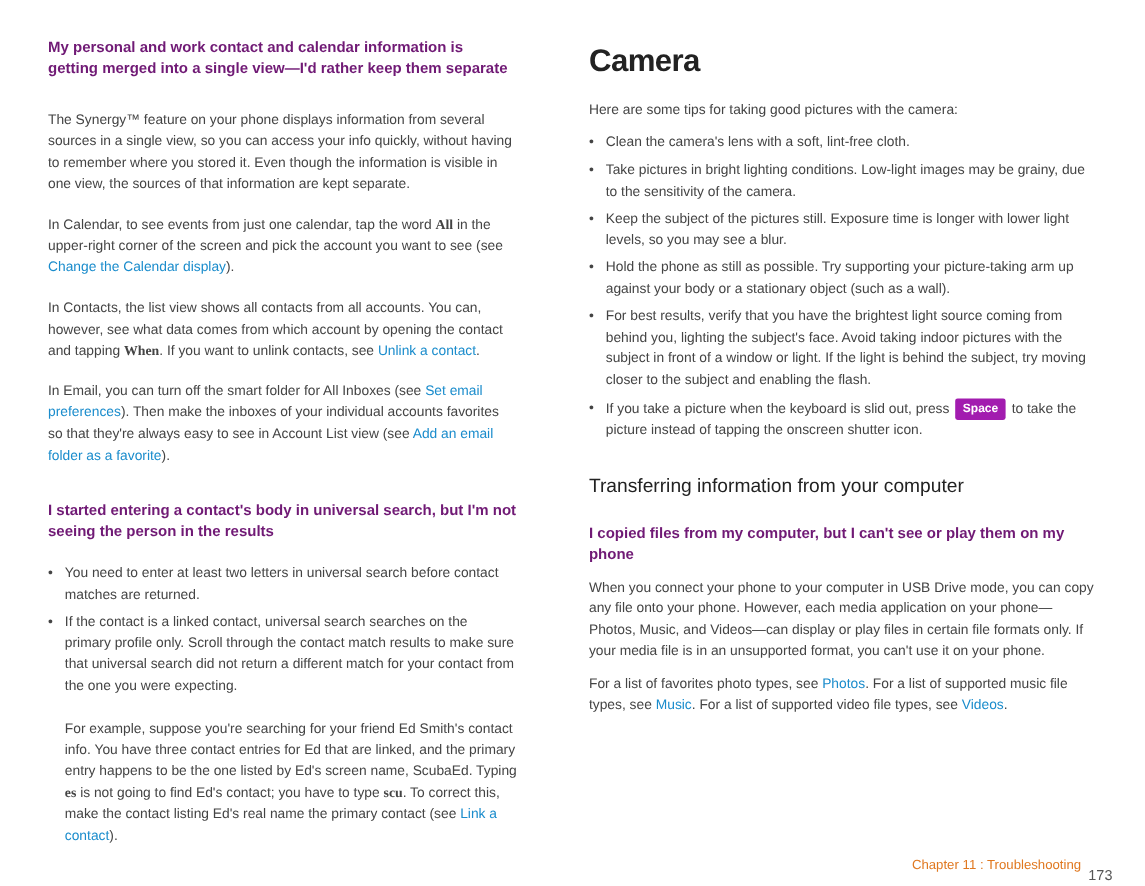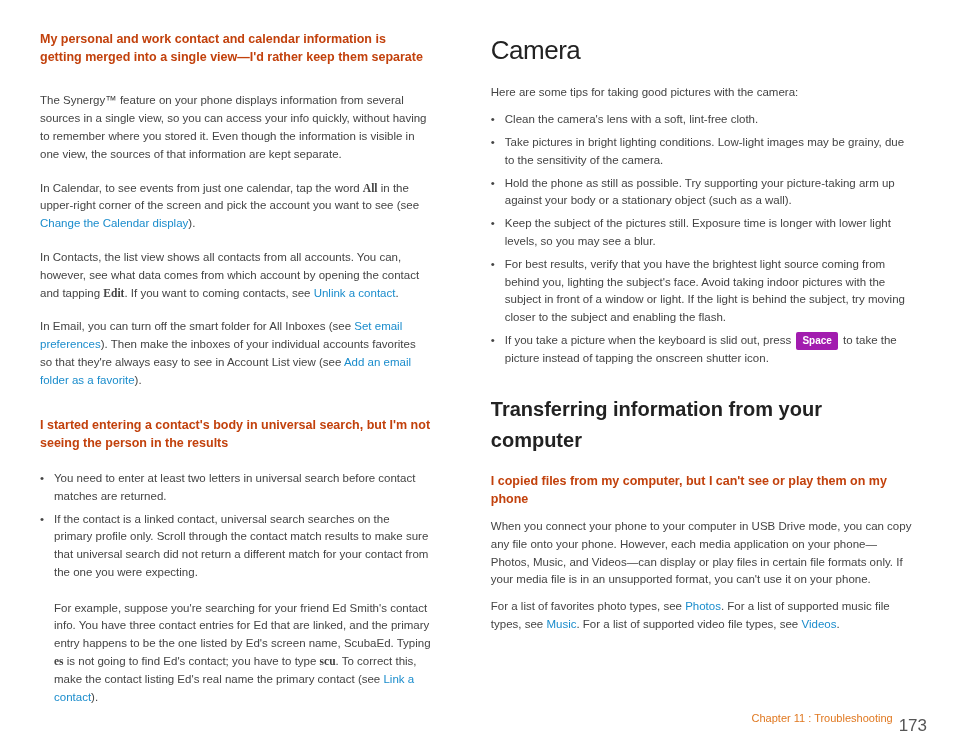--- a/index.html
+++ b/index.html
@@ -29,35 +29,35 @@
       width: 474px;
       padding-left: 30px;
       font-size: 11.5px;
       line-height: 1.55;
       color: #444;
       border-left: none;
     }
     .section-heading-bold {
       font-size: 12.5px;
       font-weight: bold;
-      color: #c2410c;
+      color: #701a75;
       line-height: 1.45;
       margin-bottom: 10px;
     }
     .large-heading {
       font-size: 26px;
-      font-weight: normal;
+      font-weight: bold;
       color: #222;
       margin-bottom: 14px;
       font-family: 'Arial', sans-serif;
       letter-spacing: -0.5px;
     }
     .large-heading-sub {
-      font-size: 20px;
-      font-weight: bold;
+      font-size: 16px;
+      font-weight: normal;
       color: #222;
       margin-bottom: 14px;
       font-family: 'Arial', sans-serif;
     }
     p {
       margin-bottom: 9px;
       font-size: 11.5px;
       line-height: 1.55;
       color: #444;
     }
@@ -105,21 +105,21 @@
       bottom: 20px;
       right: 27px;
       font-size: 11px;
       color: #e07820;
       display: flex;
       align-items: center;
       gap: 6px;
     }
     .footer-page {
       color: #555;
-      font-size: 17px;
+      font-size: 12px;
       margin-top: 16px;
     }
     .section-gap {
       margin-bottom: 18px;
     }
     .section-gap-lg {
       margin-bottom: 26px;
     }
   </style>
 </head>
@@ -138,21 +138,21 @@
     </div>
 
     <div class="section-divider">
       <p>
         <span>In Calendar, to see events from just one calendar, tap the word </span><span class="bold">All</span><span> in the upper-right corner of the screen and pick the account you want to see (see </span><a href="#">Change the Calendar display</a><span>).</span>
       </p>
     </div>
 
     <div class="section-divider">
       <p>
-        <span>In Contacts, the list view shows all contacts from all accounts. You can, however, see what data comes from which account by opening the contact and tapping </span><span class="bold">Edit</span><span>. If you want to coming contacts, see </span><a href="#">Unlink a contact</a><span>.</span>
+        <span>In Contacts, the list view shows all contacts from all accounts. You can, however, see what data comes from which account by opening the contact and tapping </span><span class="bold">When</span><span>. If you want to unlink contacts, see </span><a href="#">Unlink a contact</a><span>.</span>
       </p>
     </div>
 
     <div class="section-gap-lg">
       <p>
         <span>In Email, you can turn off the smart folder for All Inboxes (see </span><a href="#">Set email preferences</a><span>). Then make the inboxes of your individual accounts favorites so that they're always easy to see in Account List view (see </span><a href="#">Add an email folder as a favorite</a><span>).</span>
       </p>
     </div>
 
     <div class="section-gap">
@@ -172,22 +172,22 @@
   </div>
 
   <div class="right-column">
 
     <div class="section-gap-lg">
       <h1 class="large-heading">Camera</h1>
       <p>Here are some tips for taking good pictures with the camera:</p>
       <ul class="bullet-list">
         <li>Clean the camera's lens with a soft, lint-free cloth.</li>
         <li>Take pictures in bright lighting conditions. Low-light images may be grainy, due to the sensitivity of the camera.</li>
+        <li>Keep the subject of the pictures still. Exposure time is longer with lower light levels, so you may see a blur.</li>
         <li>Hold the phone as still as possible. Try supporting your picture-taking arm up against your body or a stationary object (such as a wall).</li>
-        <li>Keep the subject of the pictures still. Exposure time is longer with lower light levels, so you may see a blur.</li>
         <li>For best results, verify that you have the brightest light source coming from behind you, lighting the subject's face. Avoid taking indoor pictures with the subject in front of a window or light. If the light is behind the subject, try moving closer to the subject and enabling the flash.</li>
         <li>
           <span>If you take a picture when the keyboard is slid out, press </span><span class="space-key">Space</span><span> to take the picture instead of tapping the onscreen shutter icon.</span>
         </li>
       </ul>
     </div>
 
     <div class="section-gap-lg">
       <h2 class="large-heading-sub">Transferring information from your computer</h2>
 

